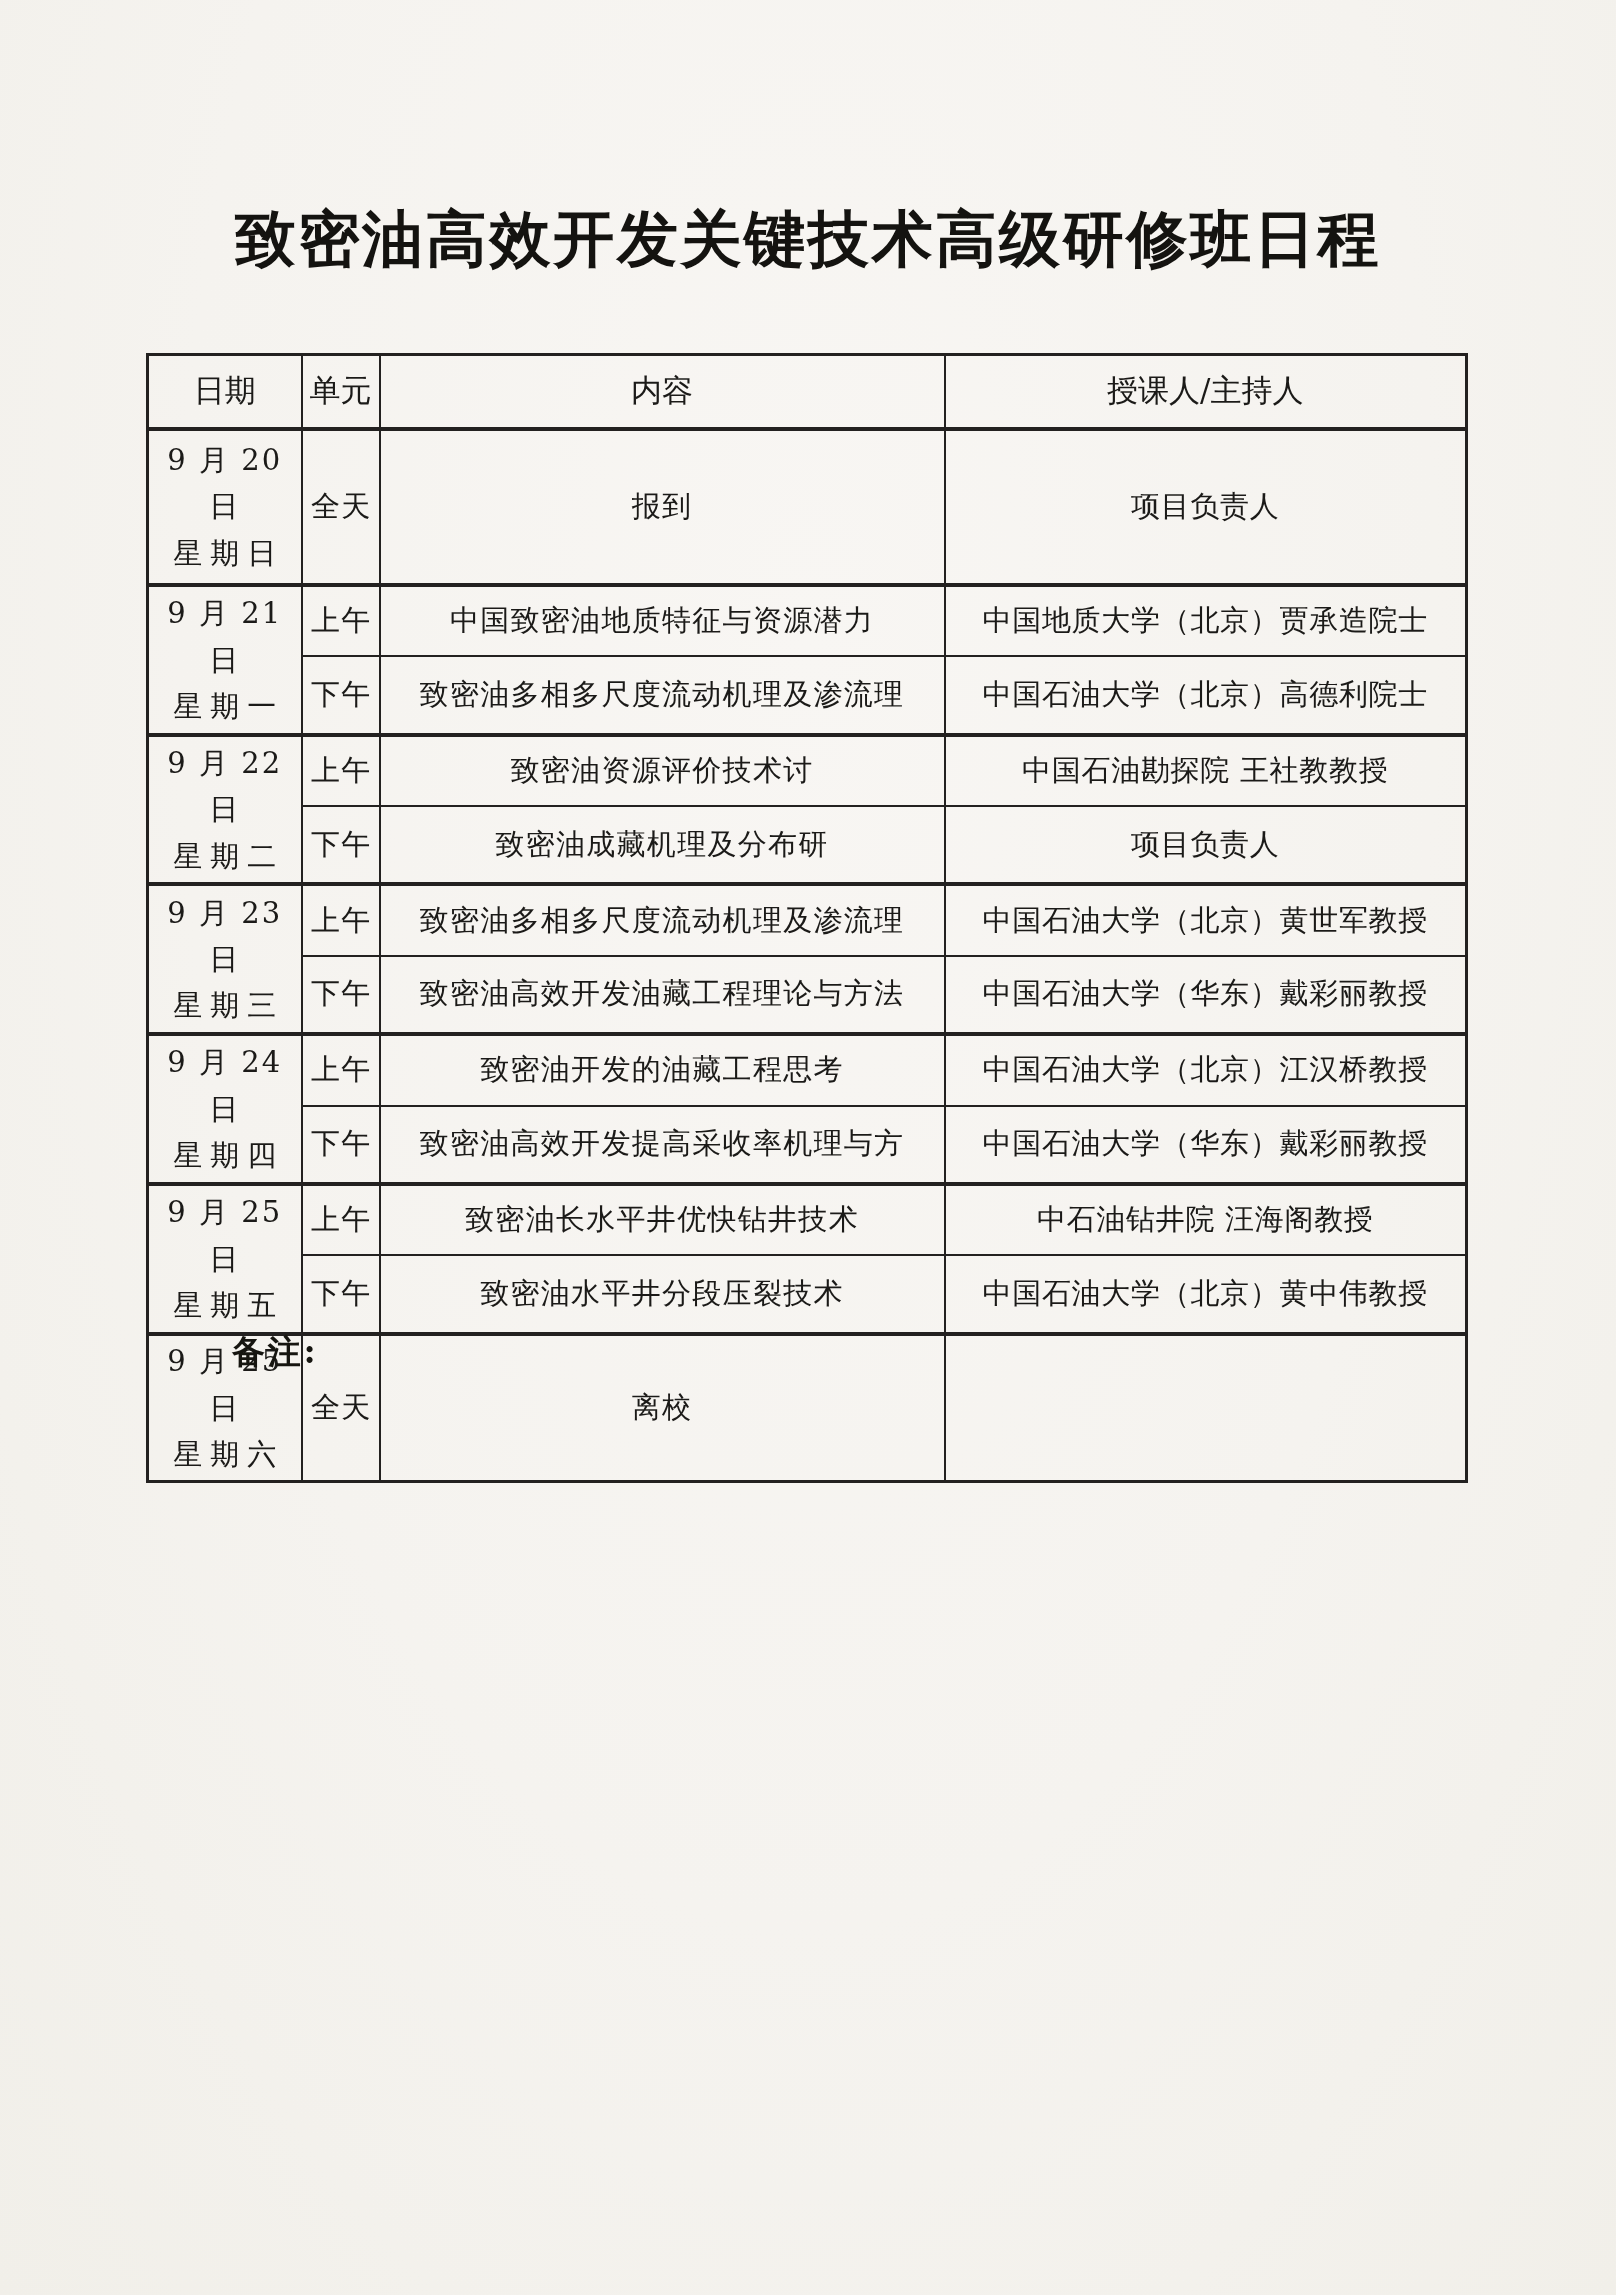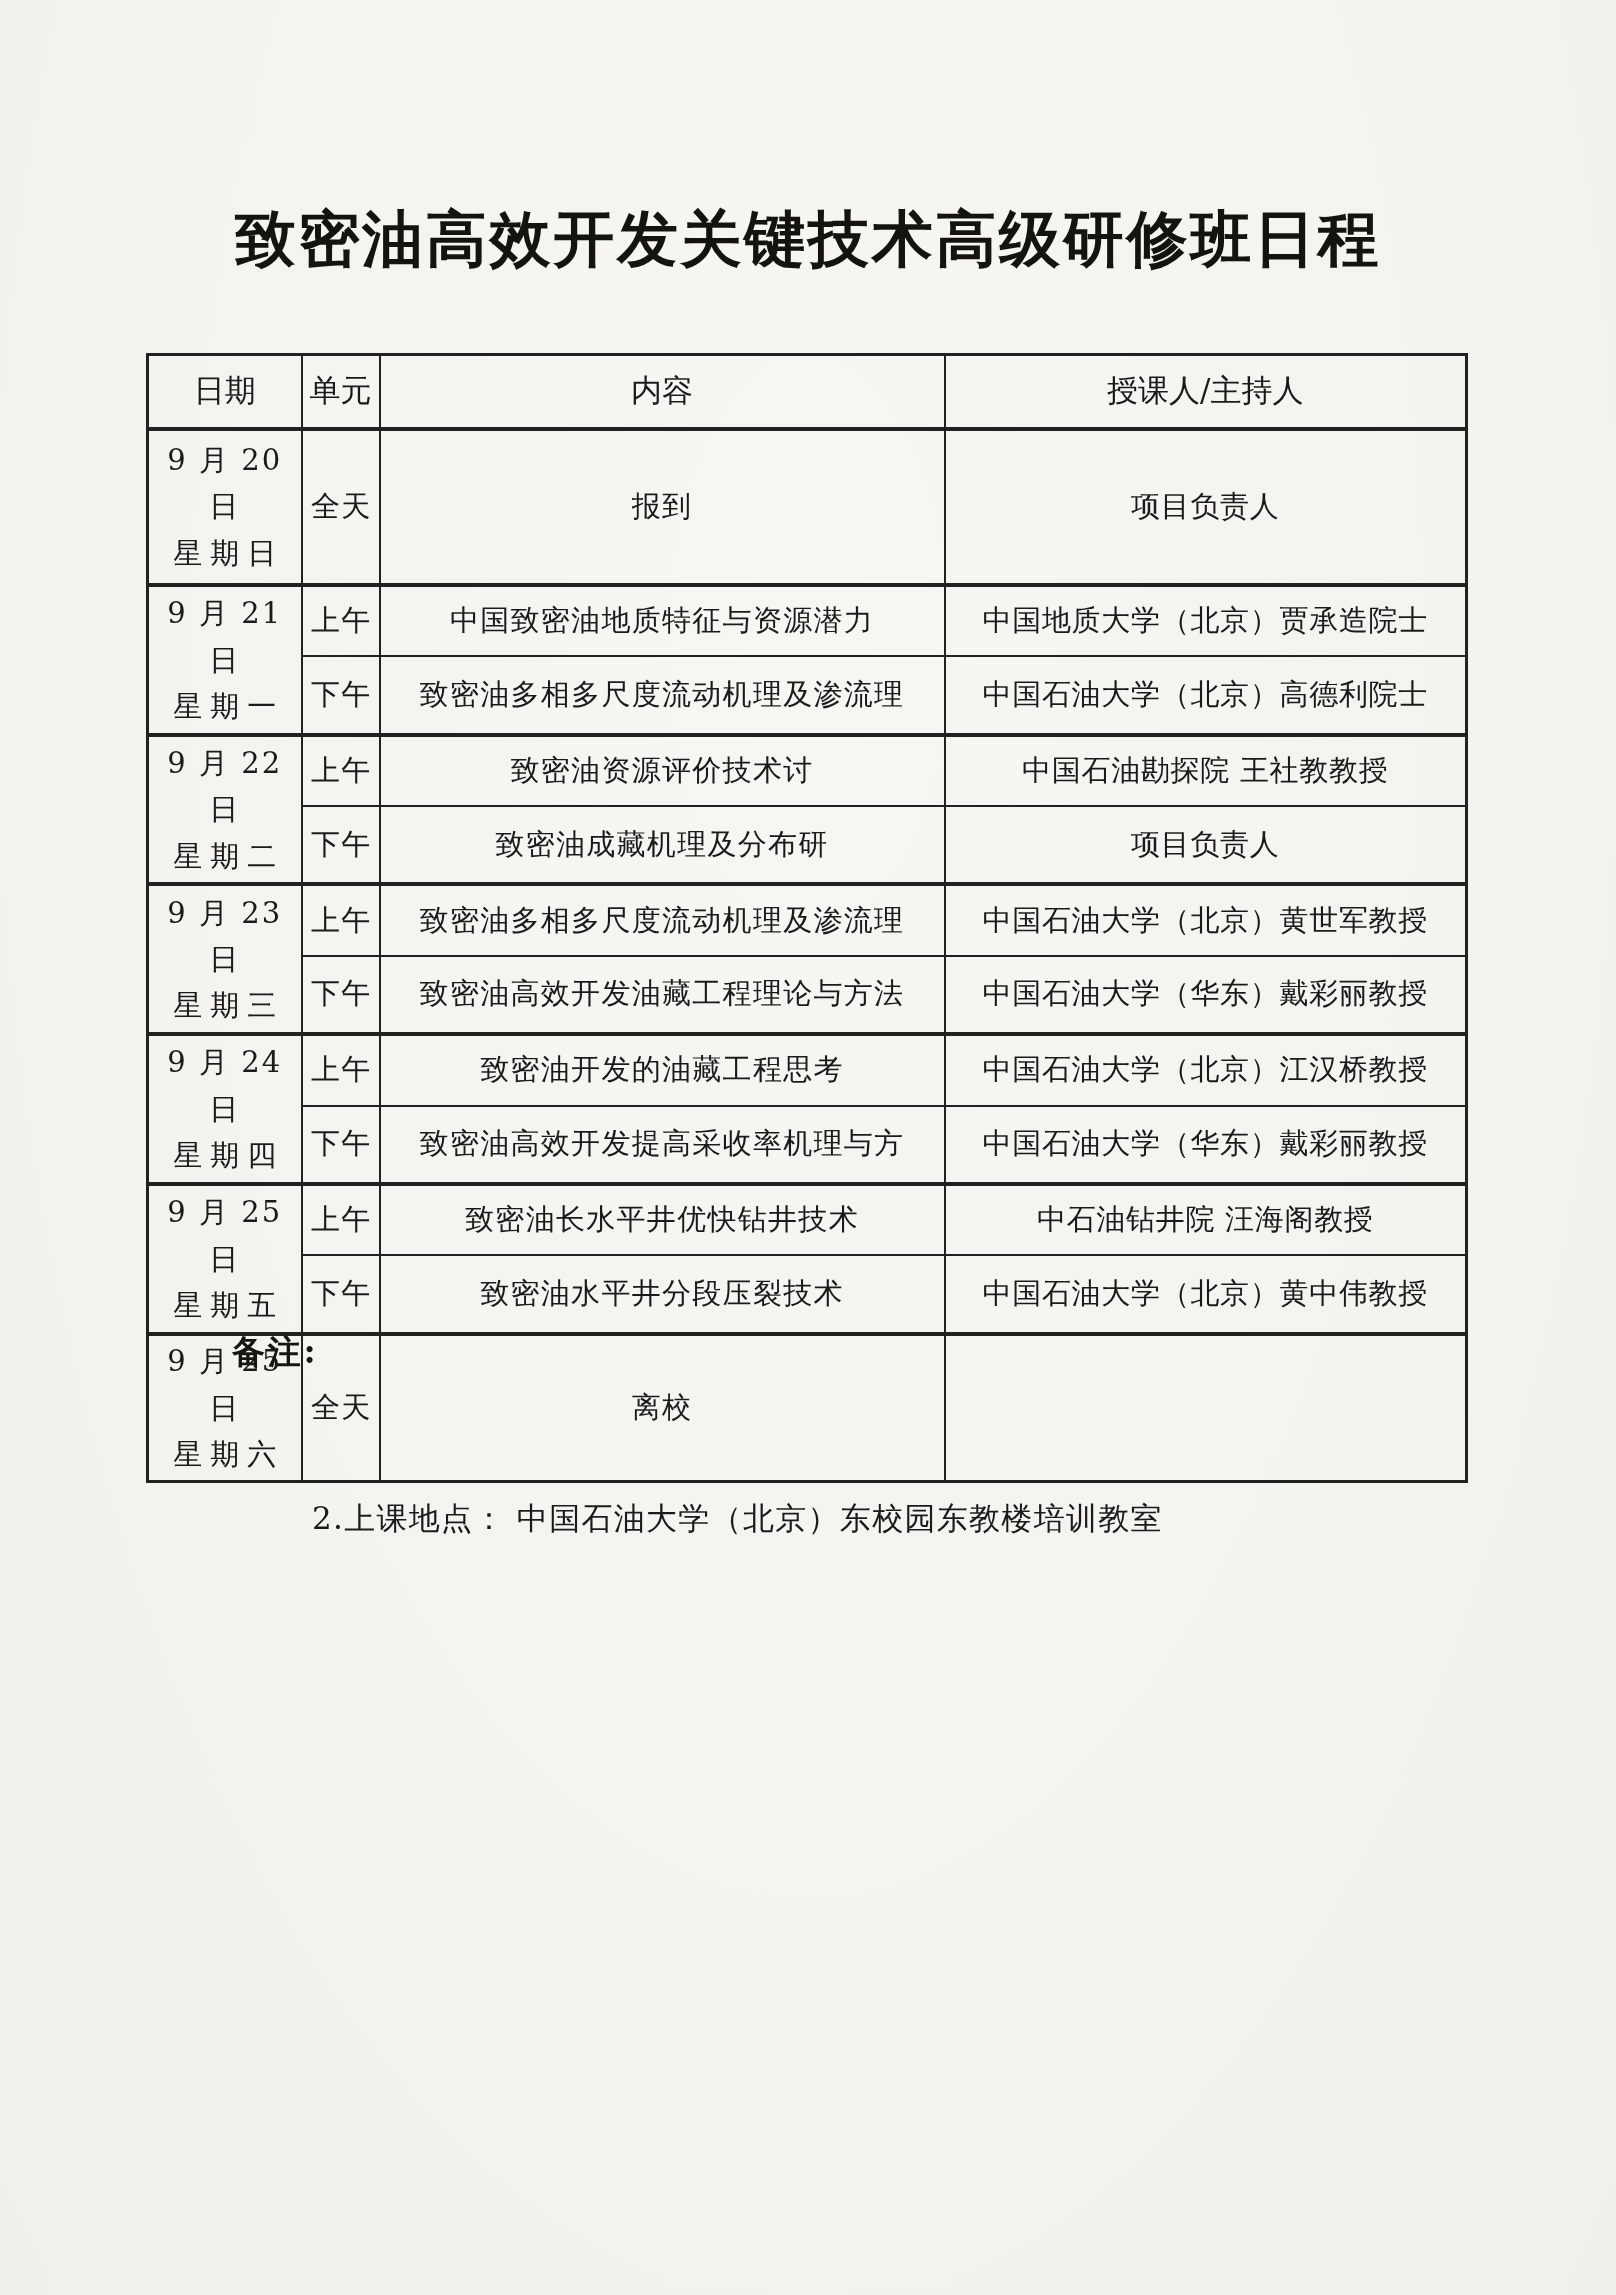--- a/index.html
+++ b/index.html
@@ -195,16 +195,15 @@
         </td>
         <td class="c-unit">全天</td>
         <td class="c-content">离校</td>
         <td class="c-speaker"></td>
       </tr>
 
     </tbody>
   </table>
 
   <div class="notes-label">备注:</div>
-  <div class="note note2">2.上课地点： 中国石油大学（北京）东校园东教楼培训教室</div>
 
 </div>
 
 
 </body></html>

